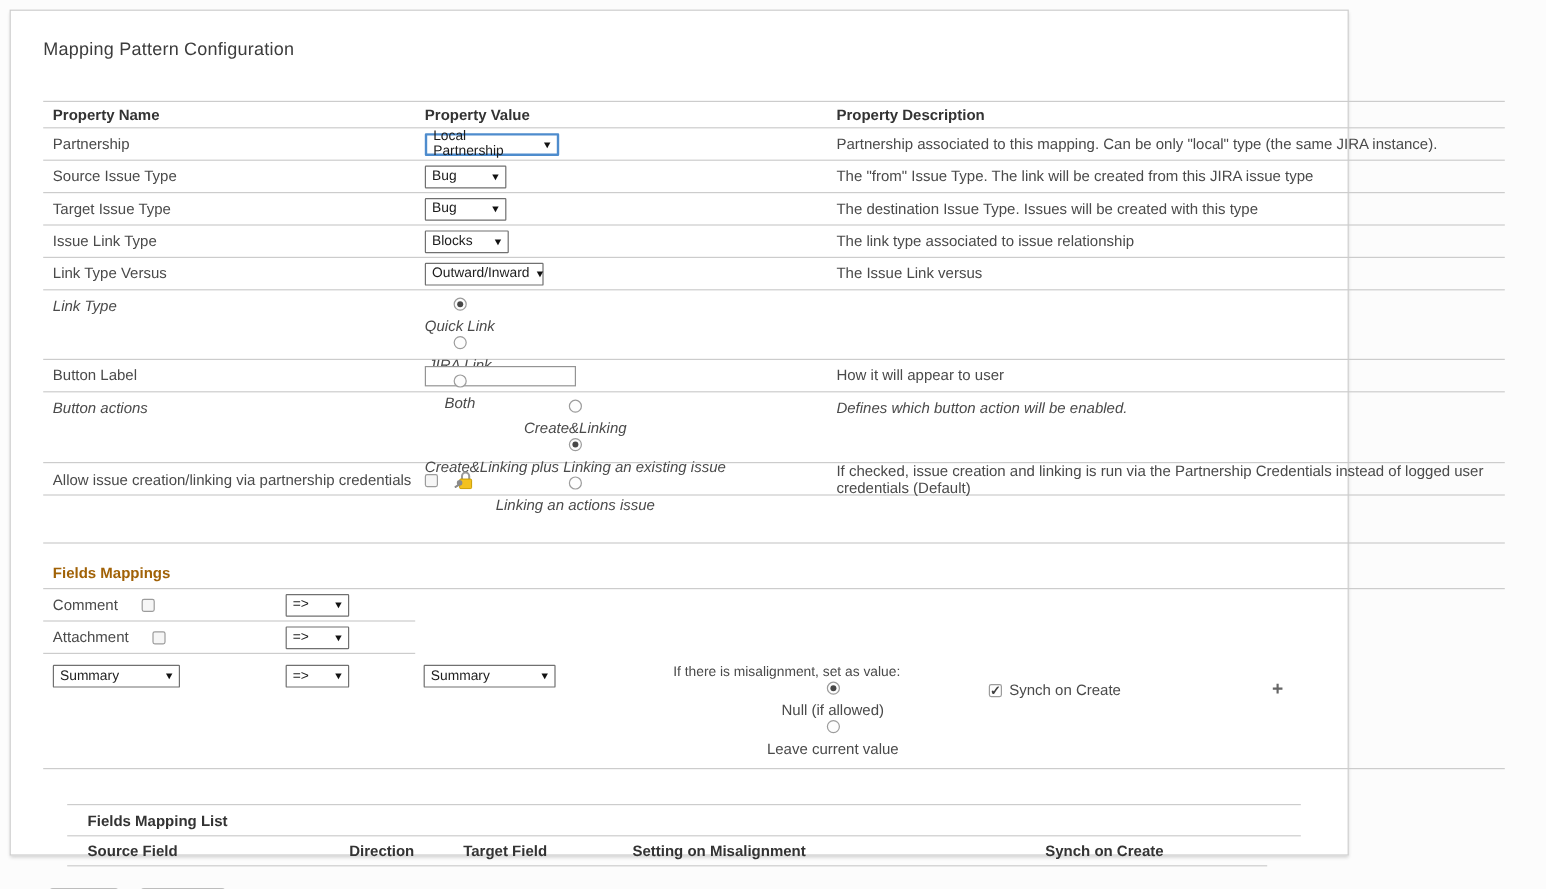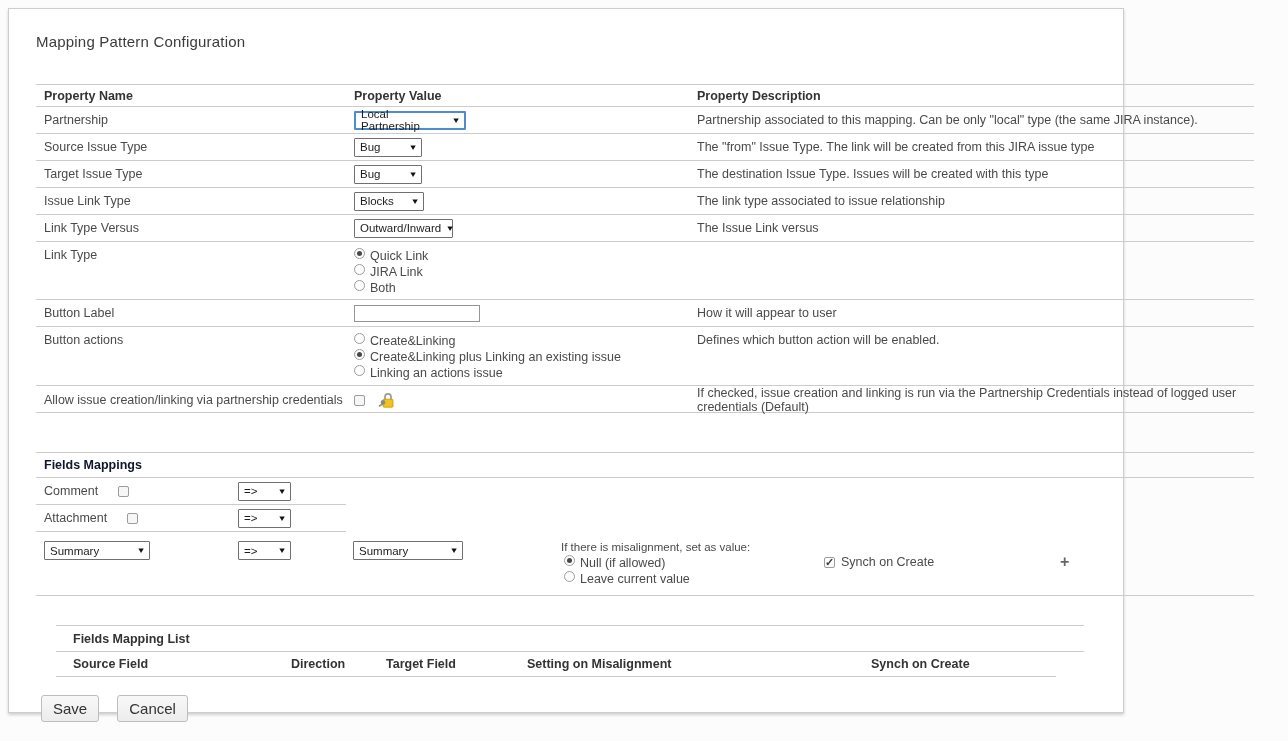--- a/index.html
+++ b/index.html
@@ -15,21 +15,21 @@
 
   .content { padding:24px 21px 0 27px; }
   .title { font-size:15px; color:#3c3c3c; letter-spacing:.2px; }
 
   
   .ptable { margin-top:34px; border-top:1px solid #ccc; width:1218px; font-size:12.5px; color:#4a4a4a; }
   .prow { display:grid; grid-template-columns:310px 343px 1fr; border-bottom:1px solid #ccc; }
   .pcell { padding-left:8px; display:flex; align-items:center; }
   .r-head { height:22px; font-weight:bold; color:#333; }
   .r-sm   { height:27px; }
-  .r-multi .pcell { align-items:flex-start; padding-top:6px; }
+  .r-multi .pcell { align-items:flex-start; padding-top:6px;font-style:italic; }
   .r-linktype { height:58px; }
   .r-btnlabel { height:27px; }
   .r-btnactions { height:59px; }
   .r-cred { height:27px; }
 
   
   .sel { display:inline-flex; align-items:center; justify-content:space-between;
          height:19px; border:1px solid #707070; background:#fff; padding:0 4px 0 5px;
          font-size:11.5px; color:#1c1c1c; border-radius:1px; cursor:default; }
   .sel .arr { font-size:8px; color:#111; margin-left:5px; transform:scaleX(1.15); }
@@ -39,26 +39,26 @@
 
   
   .radio { width:11px; height:11px; border:1px solid #9c9c9c; border-radius:50%;
            background:#fdfdfd; display:inline-block; position:relative; flex:none; }
   .radio.checked::after { content:""; position:absolute; left:2px; top:2px; width:5px; height:5px;
            border-radius:50%; background:#474747; }
   .cbox { width:11px; height:11px; border:1px solid #9c9c9c; border-radius:2px;
           background:#f6f6f6; display:inline-block; position:relative; flex:none; }
   .cbox.checked { background:#fdfdfd; }
   .cbox.checked::after { content:"✓"; position:absolute; left:0px; top:-2px; font-size:11px; color:#3f3f3f; font-weight:bold; }
-  .opt { display:flex; gap:5px; line-height:16px; }
+  .opt { display:flex; align-items:center; gap:5px; line-height:16px;flex-direction:column; }
   .stack { display:flex; flex-direction:column; gap:0px; }
 
   
   .fm { margin-top:39px; width:1218px; font-size:12.5px; color:#4a4a4a; border-top:1px solid #ccc; }
-  .fm-title { font-weight:bold; color:#0f172a; padding:5px 8px 5px 8px; border-bottom:1px solid #ccc; }
+  .fm-title { font-weight:bold; color:#a16207; padding:5px 8px 5px 8px; border-bottom:1px solid #ccc;margin-top:13px; }
   .fm-simple { width:310px; height:27px; border-bottom:1px solid #ccc; display:flex; align-items:center; position:relative; }
   .fm-simple .lbl { margin-left:8px; display:flex; align-items:center; gap:20px; }
   .fm-simple .sel { position:absolute; left:202px; }
   .fm-custom { display:grid; grid-template-columns:202px 115px 208px 263px 215px 1fr;
                border-bottom:1px solid #ccc; padding:9px 0 8px 0; }
   .fm-custom .c { display:flex; align-items:flex-start; }
   .mis-label { font-size:11.5px; margin-bottom:2px; }
   .synch-wrap { display:flex; align-items:center; gap:6px; margin-top:14px; }
   .plus { color:#666; font-size:16px; font-weight:bold; margin-top:12px; margin-left:21px; cursor:pointer; }
 

